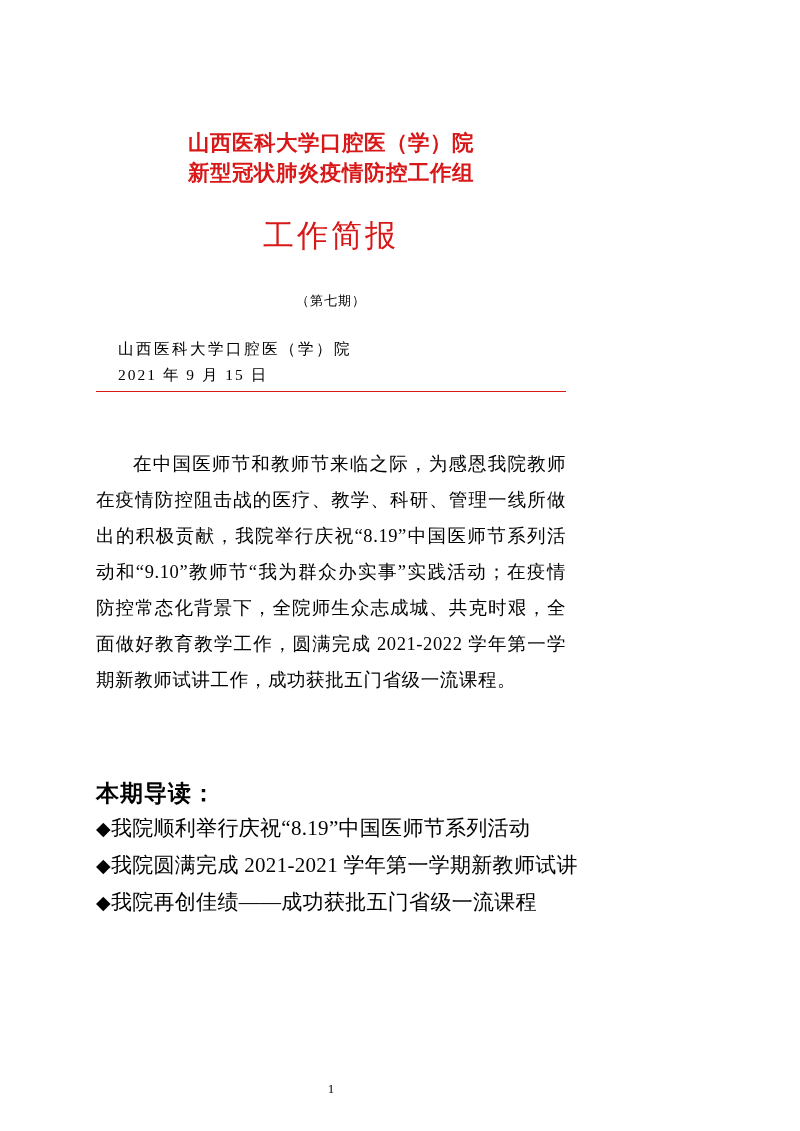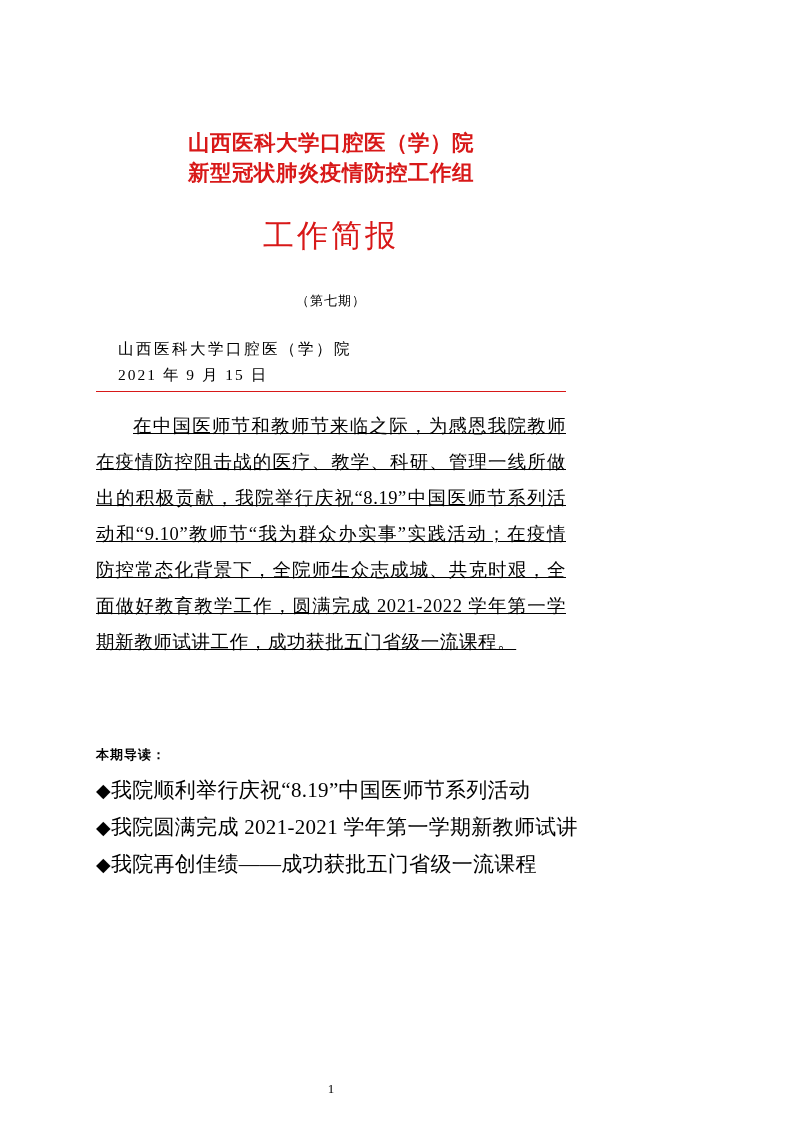--- a/index.html
+++ b/index.html
@@ -72,38 +72,37 @@
     border-bottom: 1.6px solid #d81818;
     padding-bottom: 3px;
   }
   .issuer-date {
     letter-spacing: 2px;
     padding-right: 4px;
   }
 
   
   .lead {
-    margin-top: 16px;
+    margin-top: 54px;
     font-size: 18.5px;
     line-height: 36px;
     text-align: justify;
     text-justify: inter-ideograph;
     text-indent: 37px;
     letter-spacing: 0.6px;
-    text-decoration: underline;
   }
 
   
   .toc {
     margin-top: 78px;
   }
   .toc-heading {
     font-family: "Liberation Sans", sans-serif;
     font-weight: bold;
-    font-size: 13px;
+    font-size: 23px;
     line-height: 34px;
     letter-spacing: 1px;
   }
   .toc-item {
     font-size: 21px;
     line-height: 37px;
     letter-spacing: 0.3px;
     white-space: nowrap;
   }
   .toc-item .bullet {

